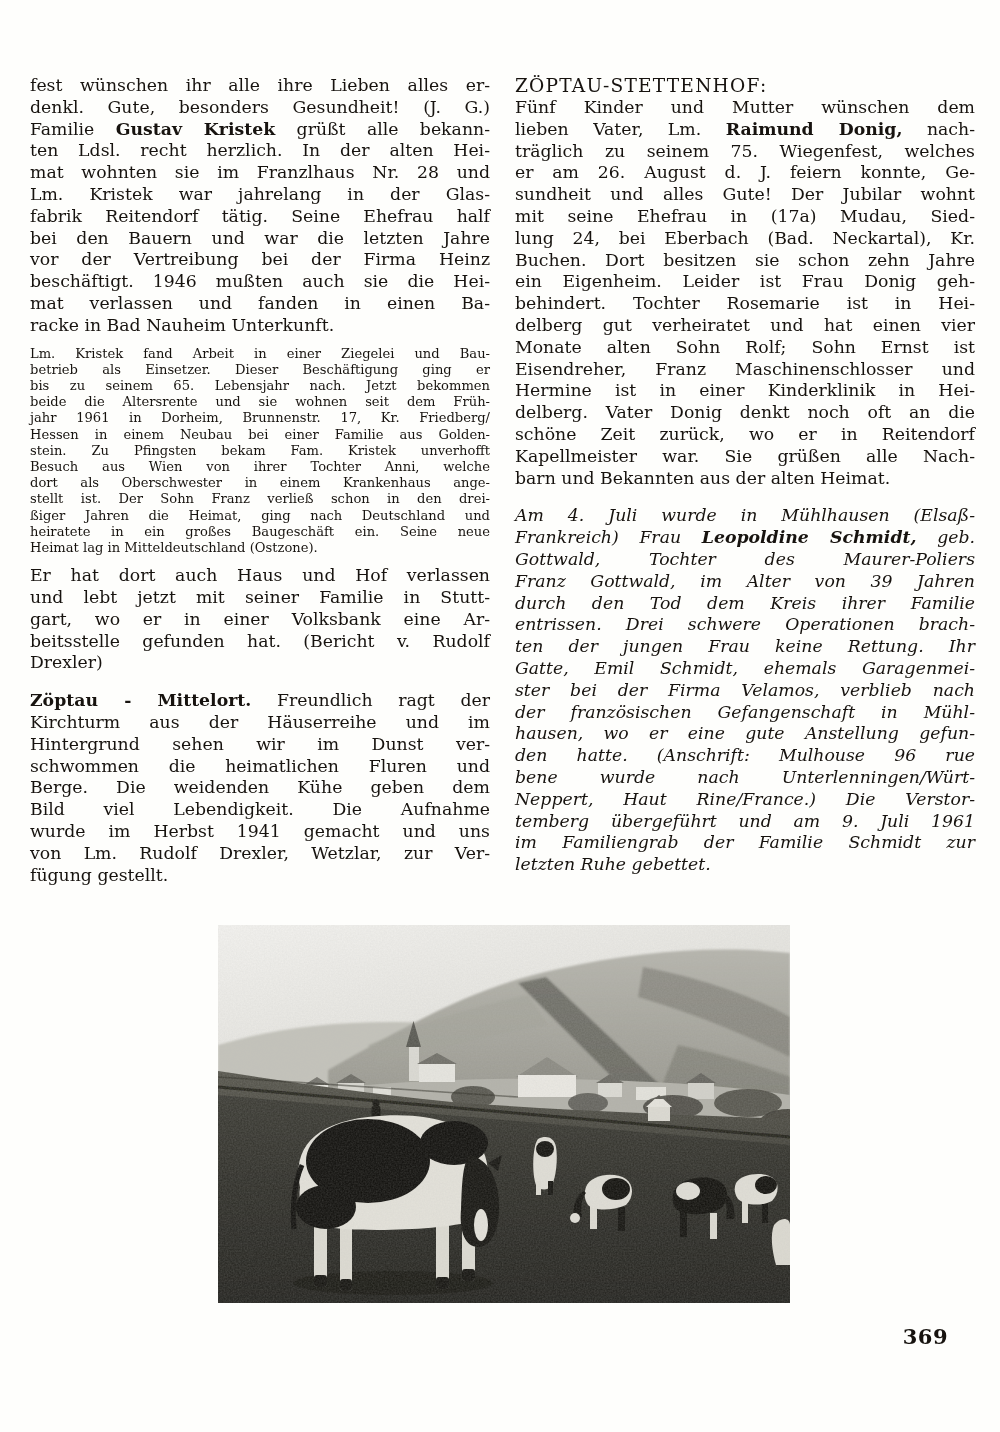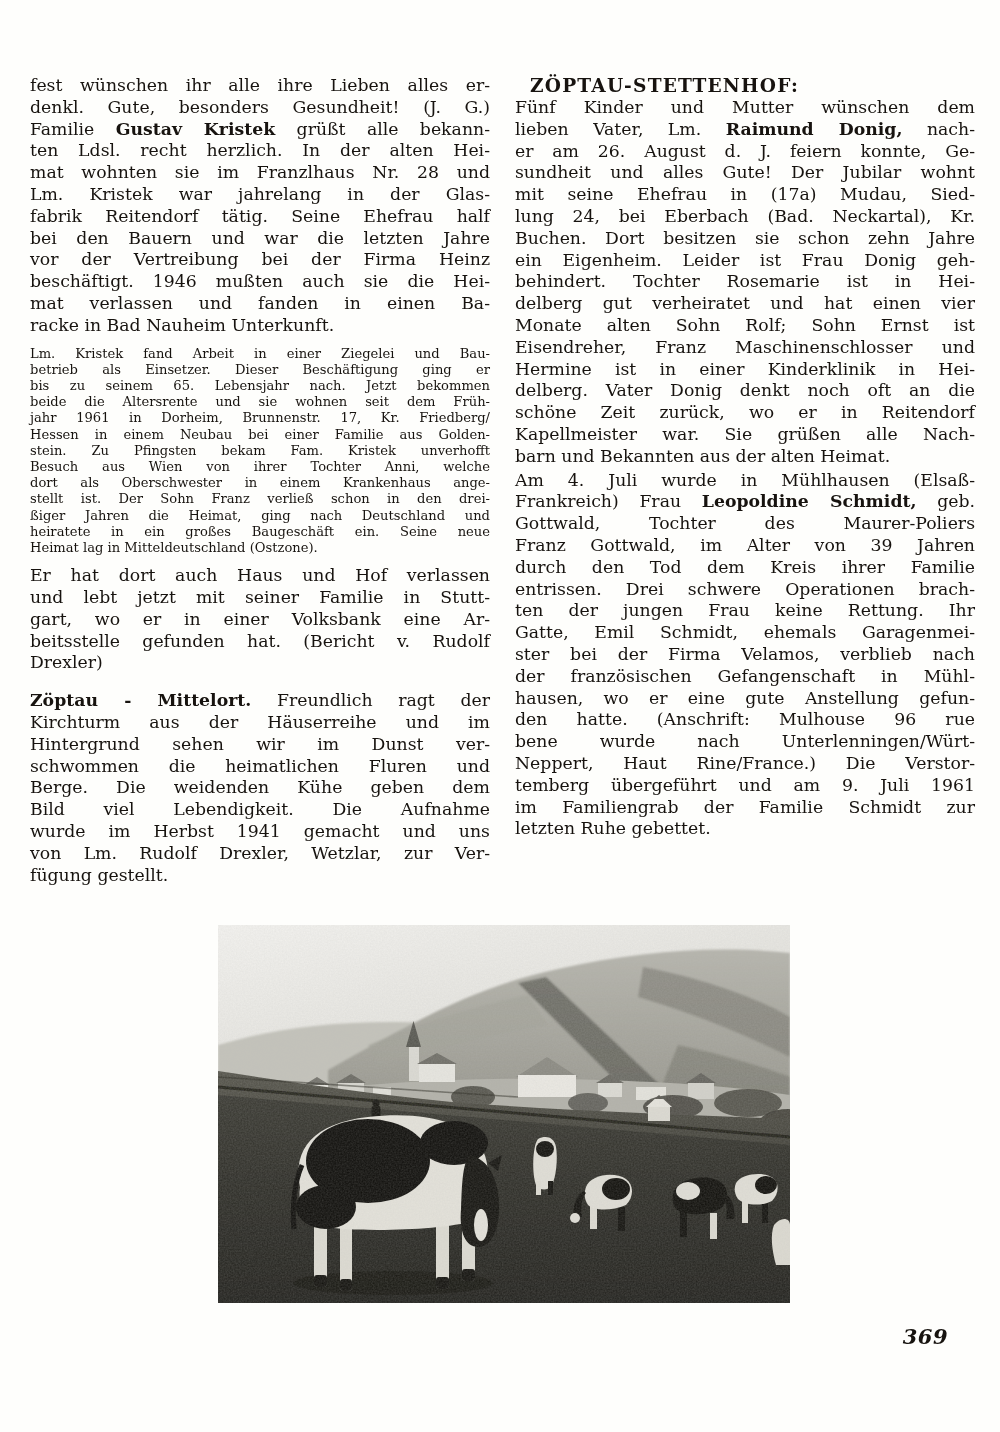--- a/index.html
+++ b/index.html
@@ -21,23 +21,23 @@
     display: flex;
     gap: 25px;
   }
   .col { width: 460px; }
 
   .block { width: 100%; }
   .block.body  { font-size: 17.3px; line-height: 21.8px; }
   .block.small { font-size: 13.1px; line-height: 16.2px; }
   .block.heading {
     font-size: 18.6px; line-height: 22px;
-    font-weight: bold; letter-spacing: 1.2px; margin-left: 15px;
-  }
-  .mt8  { margin-top: 2px; }
+    font-weight: normal; letter-spacing: 1.2px;
+  }
+  .mt8  { margin-top: 16px; font-style: italic; }
   .mt9  { margin-top: 9px; }
   .mt16 { margin-top: 16px; }
   .mt18 { }
 
   .line { text-align: justify; text-align-last: justify; white-space: normal; }
   .line.last { text-align-last: left; }
   .line b { font-weight: bold; }
 
   .photo-wrap {
     position: absolute;
@@ -47,21 +47,20 @@
   .photo-wrap svg { display: block; }
 
   .page-number {
     position: absolute;
     left: 0; top: 1324px;
     width: 948px;
     text-align: right;
     font-size: 21px;
     font-weight: bold;
     letter-spacing: 0.5px;
-    font-style: italic;
   }
 </style>
 </head>
 <body>
 
 <div class="page">
 
   <div class="columns">
     <div class="col">
         <div class="block body">
@@ -110,20 +109,21 @@
           <div class="line">wurde im Herbst 1941 gemacht und uns</div>
           <div class="line">von Lm. Rudolf Drexler, Wetzlar, zur Ver-</div>
           <div class="line last">fügung gestellt.</div>
         </div>
       </div>
     <div class="col">
         <div class="block heading">ZÖPTAU-STETTENHOF:</div>
         <div class="block body mt18">
           <div class="line">Fünf Kinder und Mutter wünschen dem</div>
           <div class="line">lieben Vater, Lm. <b>Raimund Donig,</b> nach-</div>
+          <div class="line">träglich zu seinem 75. Wiegenfest, welches</div>
           <div class="line">er am 26. August d. J. feiern konnte, Ge-</div>
           <div class="line">sundheit und alles Gute! Der Jubilar wohnt</div>
           <div class="line">mit seine Ehefrau in (17a) Mudau, Sied-</div>
           <div class="line">lung 24, bei Eberbach (Bad. Neckartal), Kr.</div>
           <div class="line">Buchen. Dort besitzen sie schon zehn Jahre</div>
           <div class="line">ein Eigenheim. Leider ist Frau Donig geh-</div>
           <div class="line">behindert. Tochter Rosemarie ist in Hei-</div>
           <div class="line">delberg gut verheiratet und hat einen vier</div>
           <div class="line">Monate alten Sohn Rolf; Sohn Ernst ist</div>
           <div class="line">Eisendreher, Franz Maschinenschlosser und</div>

